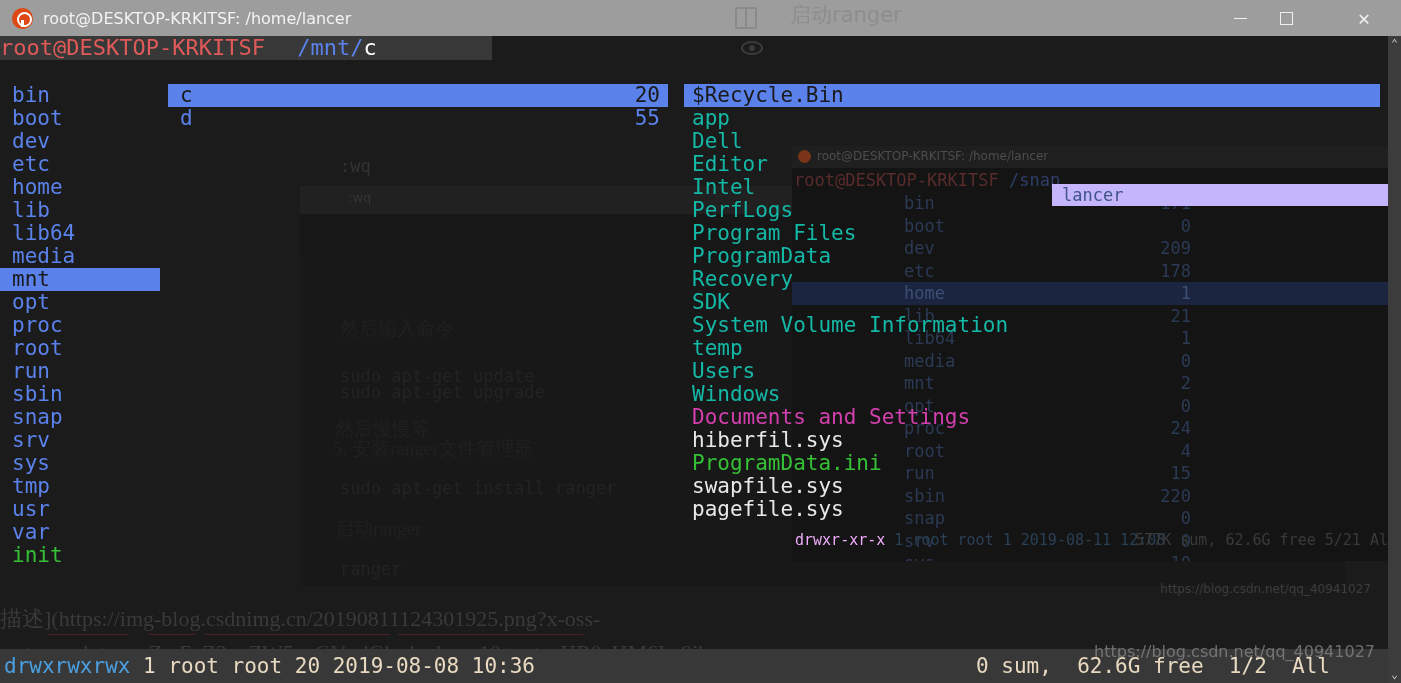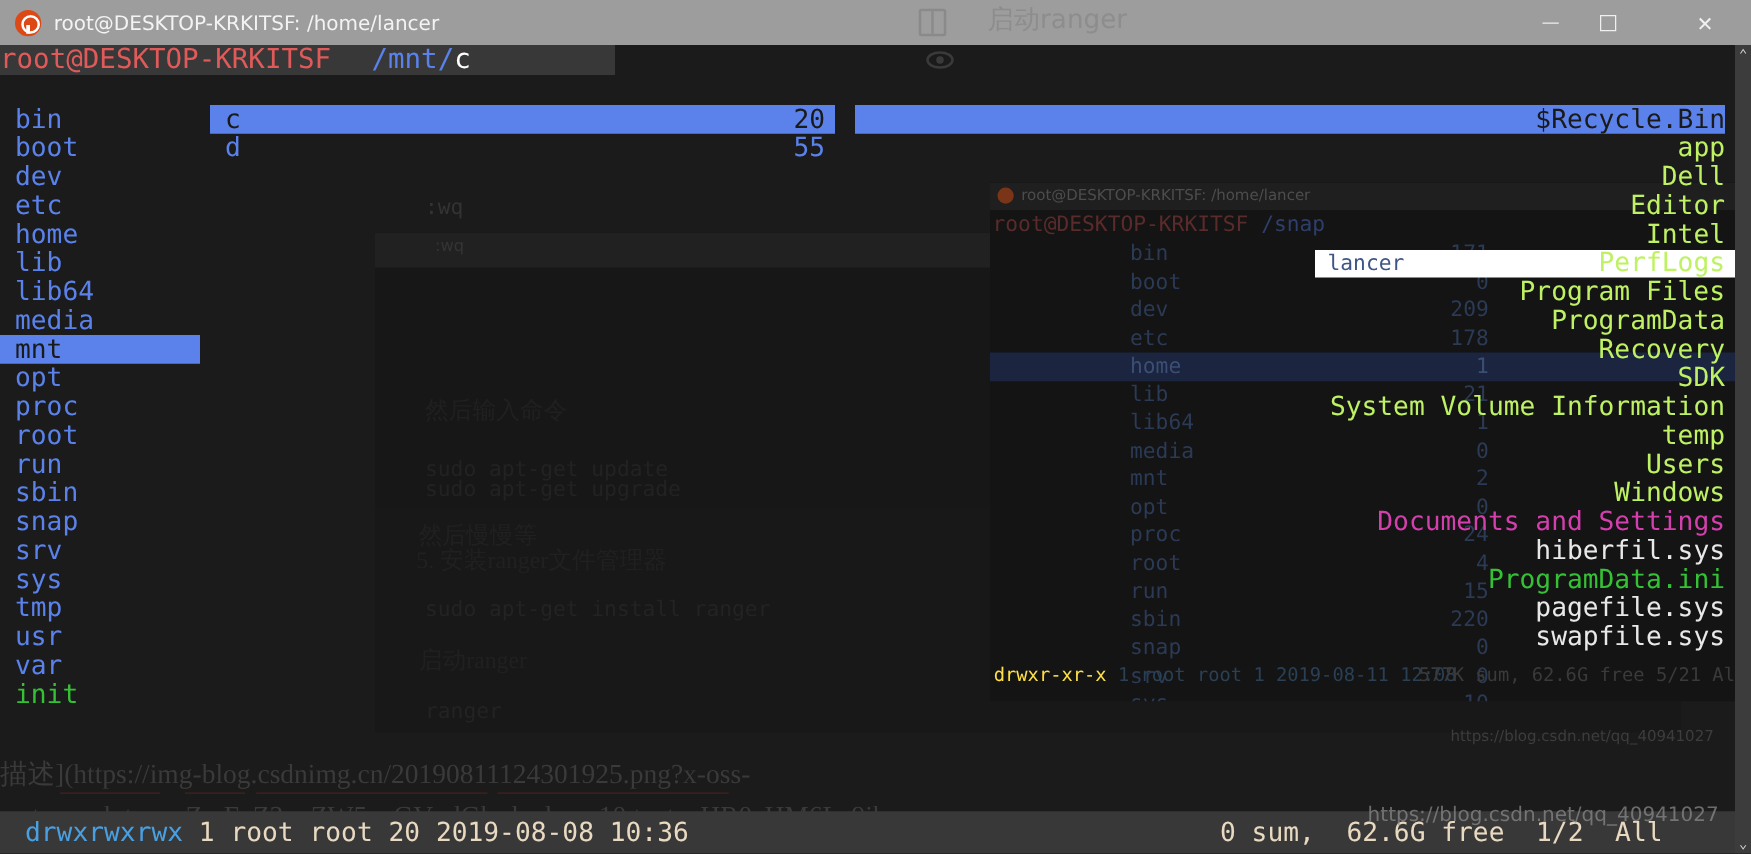--- a/index.html
+++ b/index.html
@@ -50,25 +50,25 @@
       font-family:"DejaVu Sans", sans-serif; }
   .gw-head { font-size:17px; color:#5a2b2b; padding-left:2px; line-height:24px; white-space:pre;}
   .gw-head .p { color:#2f3f6b; }
   .gw-body { position:relative; height:330px; }
   .gw-row { position:relative; height:22.5px; line-height:22.5px; font-size:17px; color:#2b3a55; white-space:pre;}
   .gw-row .nm { position:absolute; left:112px; }
   .gw-row .sz { position:absolute; right:210px; text-align:right; }
   .gw-row.sel { background:#1b2540; }
   .gw-row.sel .nm, .gw-row.sel .sz { color:#3c4e74; }
   .gw-right-sel {
-    position:absolute; left:260px; top:38px; width:349px; height:22px; background:#ffffff;margin-top:16px;
+    position:absolute; left:260px; top:38px; width:349px; height:22px; background:#c4b5fd;
   }
   .gw-right-sel span { color:#3f5585; font-size:17px; padding-left:10px; line-height:22px;}
   .gw-status { position:absolute; left:0; bottom:12px; font-size:15px; color:#2a4055; white-space:pre; padding-left:3px;}
-  .gw-status .perm { color:#fde047;text-align:center; }
+  .gw-status .perm { color:#f0abfc;text-align:center; }
   .gw-sum { position:absolute; right:4px; bottom:12px; font-size:15px; color:#3a3a3a;}
 
   
   .titlebar {
     position:absolute; left:0; top:0; width:1401px; height:36px;
     background:#9d9d9d; z-index:20; display:flex; align-items:center;
   }
   .ubuntu-ico {
     width:21px; height:21px; border-radius:50%; background:#dd4814; margin-left:12px;
     position:relative; flex:none;
@@ -132,41 +132,41 @@
     position:absolute; left:168px; top:24px; width:500px;
   }
   .mrow { height:23px; line-height:23px; font-size:21px; position:relative; }
   .mrow .name { position:absolute; left:12px; color:#5a82ea; }
   .mrow .size { position:absolute; right:8px; color:#5a82ea; }
   .mrow.sel { background:#5a82ea; }
   .mrow.sel .name, .mrow.sel .size { color:#1a1a1a; }
 
   
   .pane-right {
-    position:absolute; left:684px; top:24px; width:696px; z-index:12;text-align:right;
+    position:absolute; left:684px; top:24px; width:696px; z-index:12;
   }
   .rrow { height:23px; line-height:23px; font-size:21px; white-space:pre; position:relative; }
-  .rrow .name { padding-left:8px; color:#bef264; }
+  .rrow .name { padding-left:8px; color:#14b8a6; }
   .rrow.sel { background:#5a82ea; }
   .rrow.sel .name { color:#1a1a1a; }
   .rrow.magenta .name { color:#d43fae;margin-top:16px; }
   .rrow.green .name { color:#35c135; }
   .rrow.white .name { color:#e8e8e8;margin-top:20px; }
 
   .eye-ghost {
     position:absolute; left:740px; top:40px; width:24px; height:16px; z-index:9;
   }
 
   
   .statusbar {
     position:absolute; left:0; bottom:0; width:1388px; height:34px; z-index:25;
     background:#383838; display:flex; align-items:center; white-space:pre;
     font-size:21px;
   }
-  .statusbar .perm { color:#4a9fe0; padding-left:20px;}
+  .statusbar .perm { color:#4a9fe0; padding-left:4px;}
   .statusbar .meta { color:#e8d9c0; }
   .status-right { position:absolute; right:58px; color:#e8d9c0; font-size:21px; white-space:pre;}
 
   
   .scrollbar {
     position:absolute; right:0; top:36px; width:13px; height:647px; background:#3c3c3c; z-index:30;
   }
   .sb-up, .sb-dn { position:absolute; left:0; width:13px; height:16px; color:#d8d8d8; font-size:11px; text-align:center; line-height:16px;}
   .sb-up { top:0; } .sb-dn { bottom:0; }
   .sb-thumb { position:absolute; left:0; top:16px; width:13px; height:470px; background:#3c3c3c; }
@@ -303,22 +303,22 @@
           <div class="rrow"><span class="name">ProgramData</span></div>
           <div class="rrow"><span class="name">Recovery</span></div>
           <div class="rrow"><span class="name">SDK</span></div>
           <div class="rrow"><span class="name">System Volume Information</span></div>
           <div class="rrow"><span class="name">temp</span></div>
           <div class="rrow"><span class="name">Users</span></div>
           <div class="rrow"><span class="name">Windows</span></div>
           <div class="rrow magenta"><span class="name">Documents and Settings</span></div>
           <div class="rrow white"><span class="name">hiberfil.sys</span></div>
           <div class="rrow green"><span class="name">ProgramData.ini</span></div>
+          <div class="rrow white"><span class="name">swapfile.sys</span></div>
           <div class="rrow white"><span class="name">pagefile.sys</span></div>
-          <div class="rrow white"><span class="name">swapfile.sys</span></div>
         </div>
     </div>
   </div>
 
   <div class="statusbar">
     <span class="perm">drwxrwxrwx</span><span class="meta"> 1 root root 20 2019-08-08 10:36</span>
     <span class="status-right">0 sum,  62.6G free  1/2  All</span>
   </div>
 
   <div class="titlebar">

